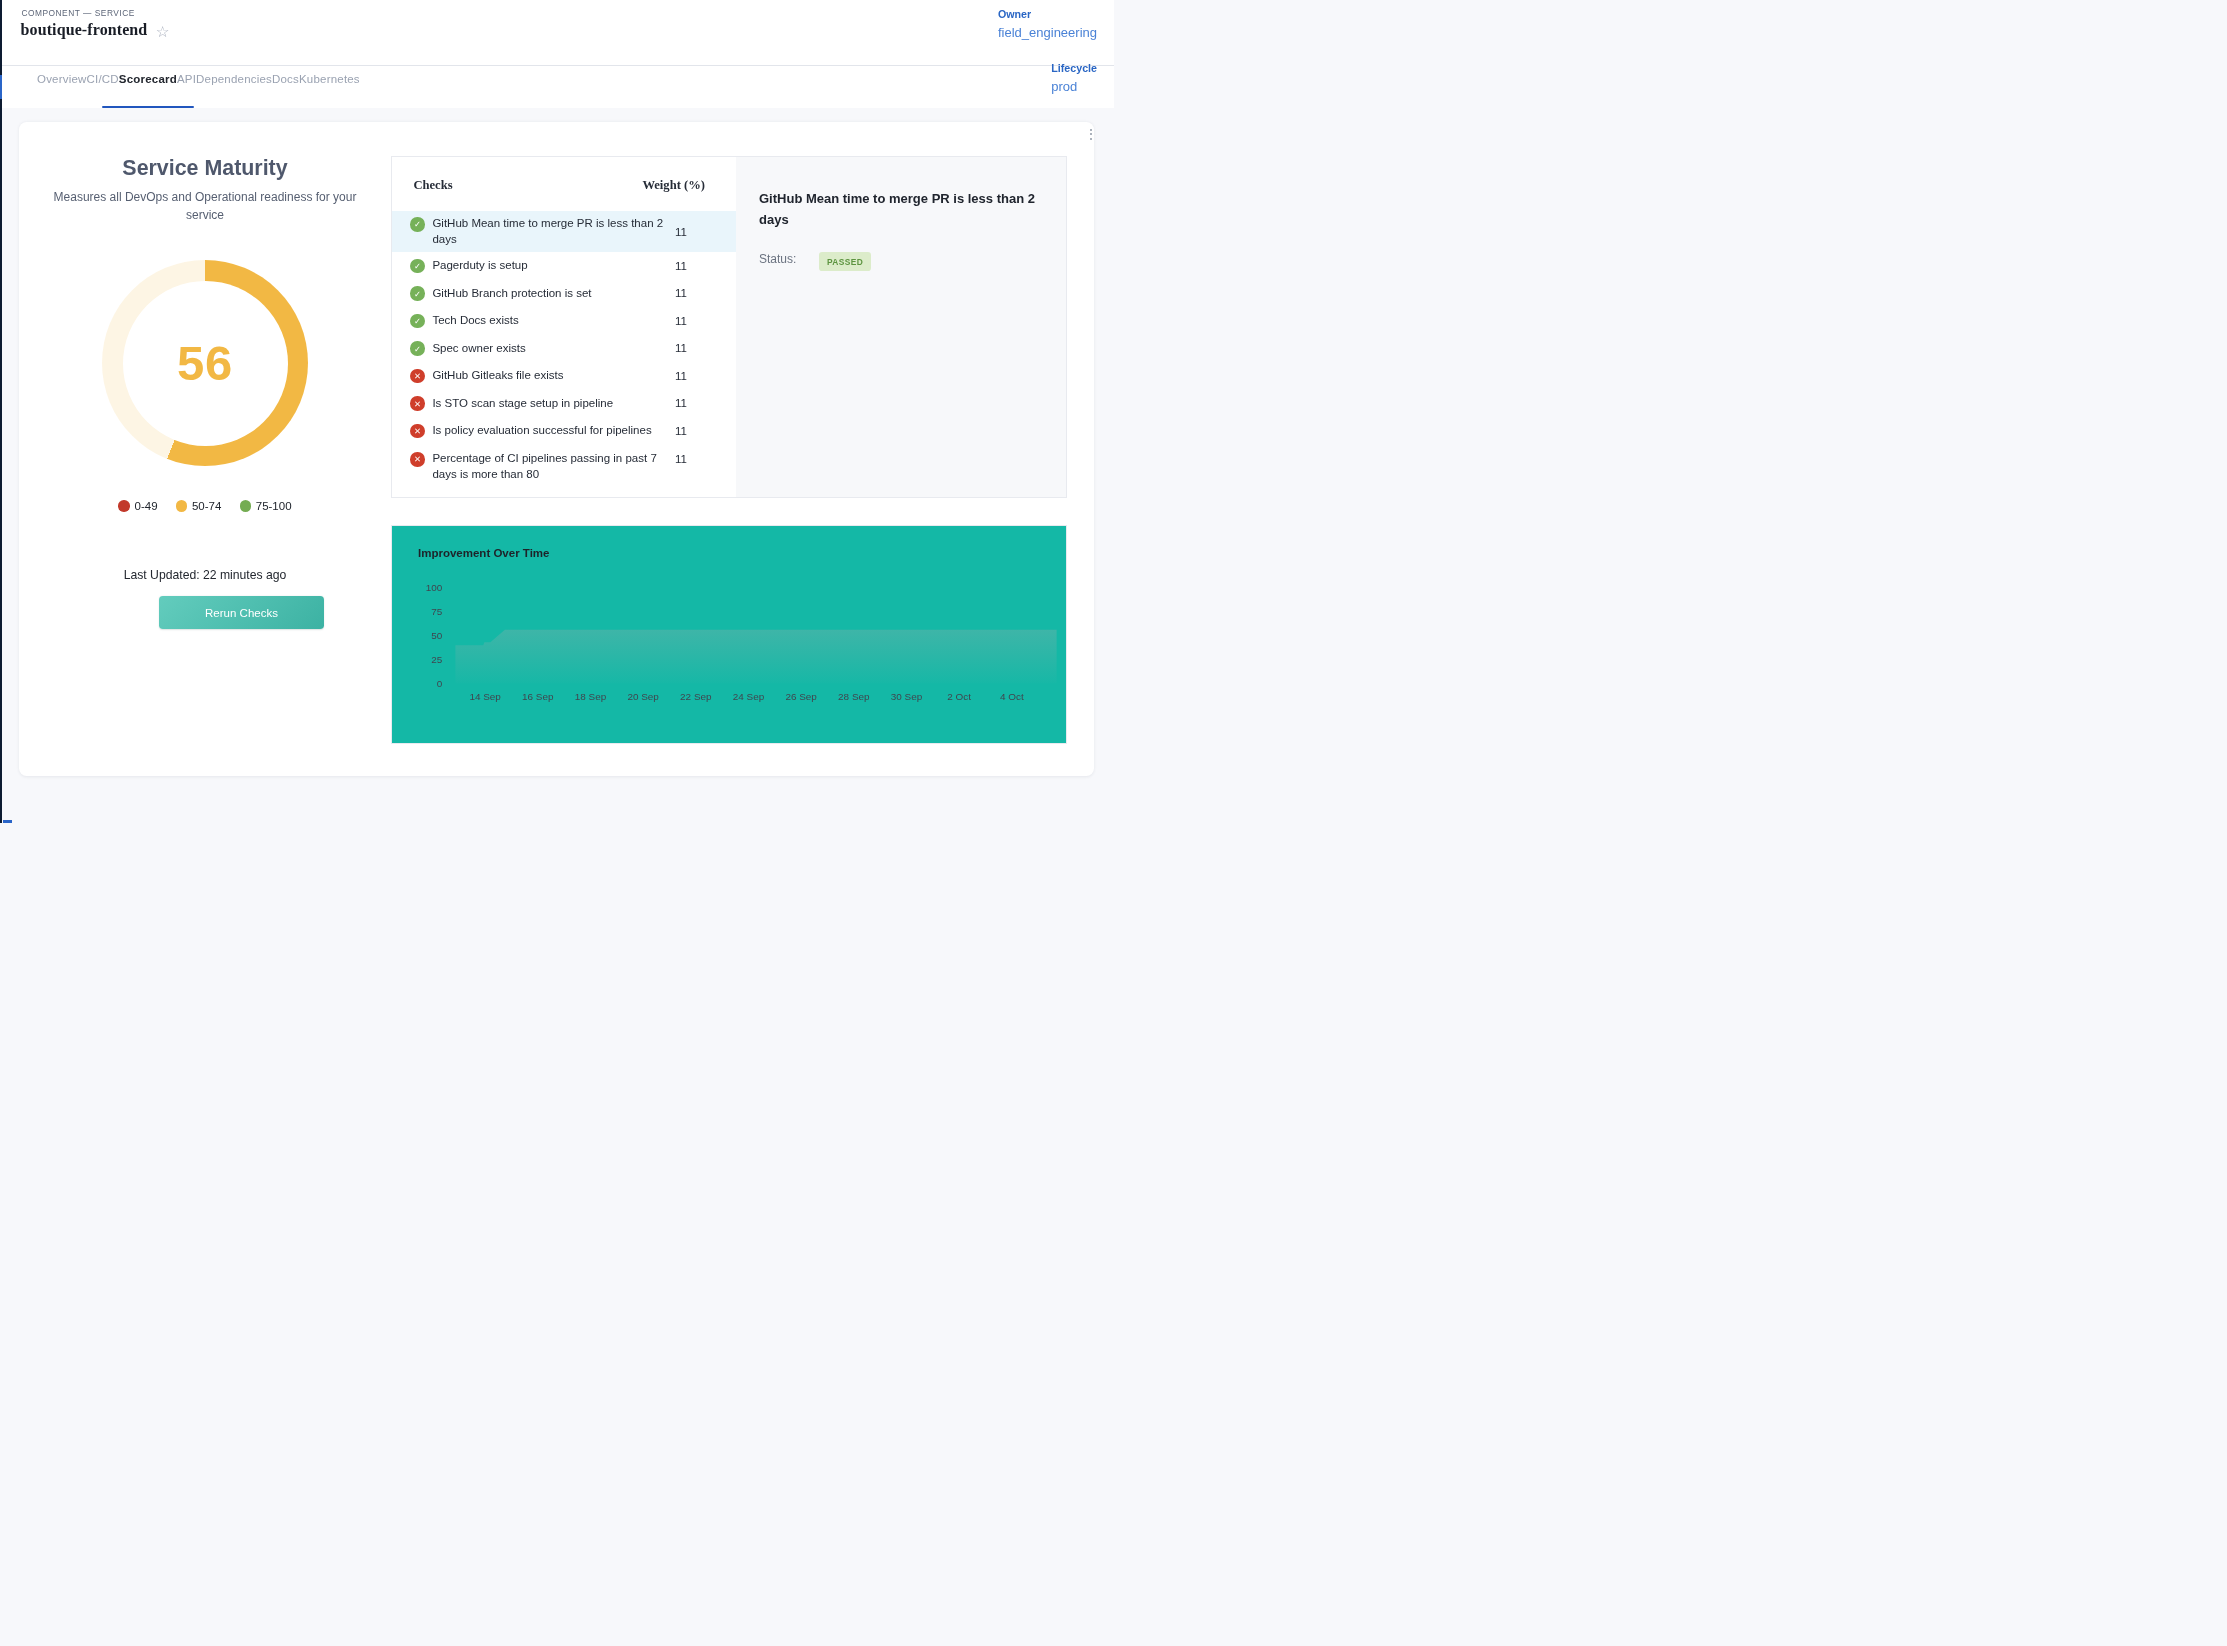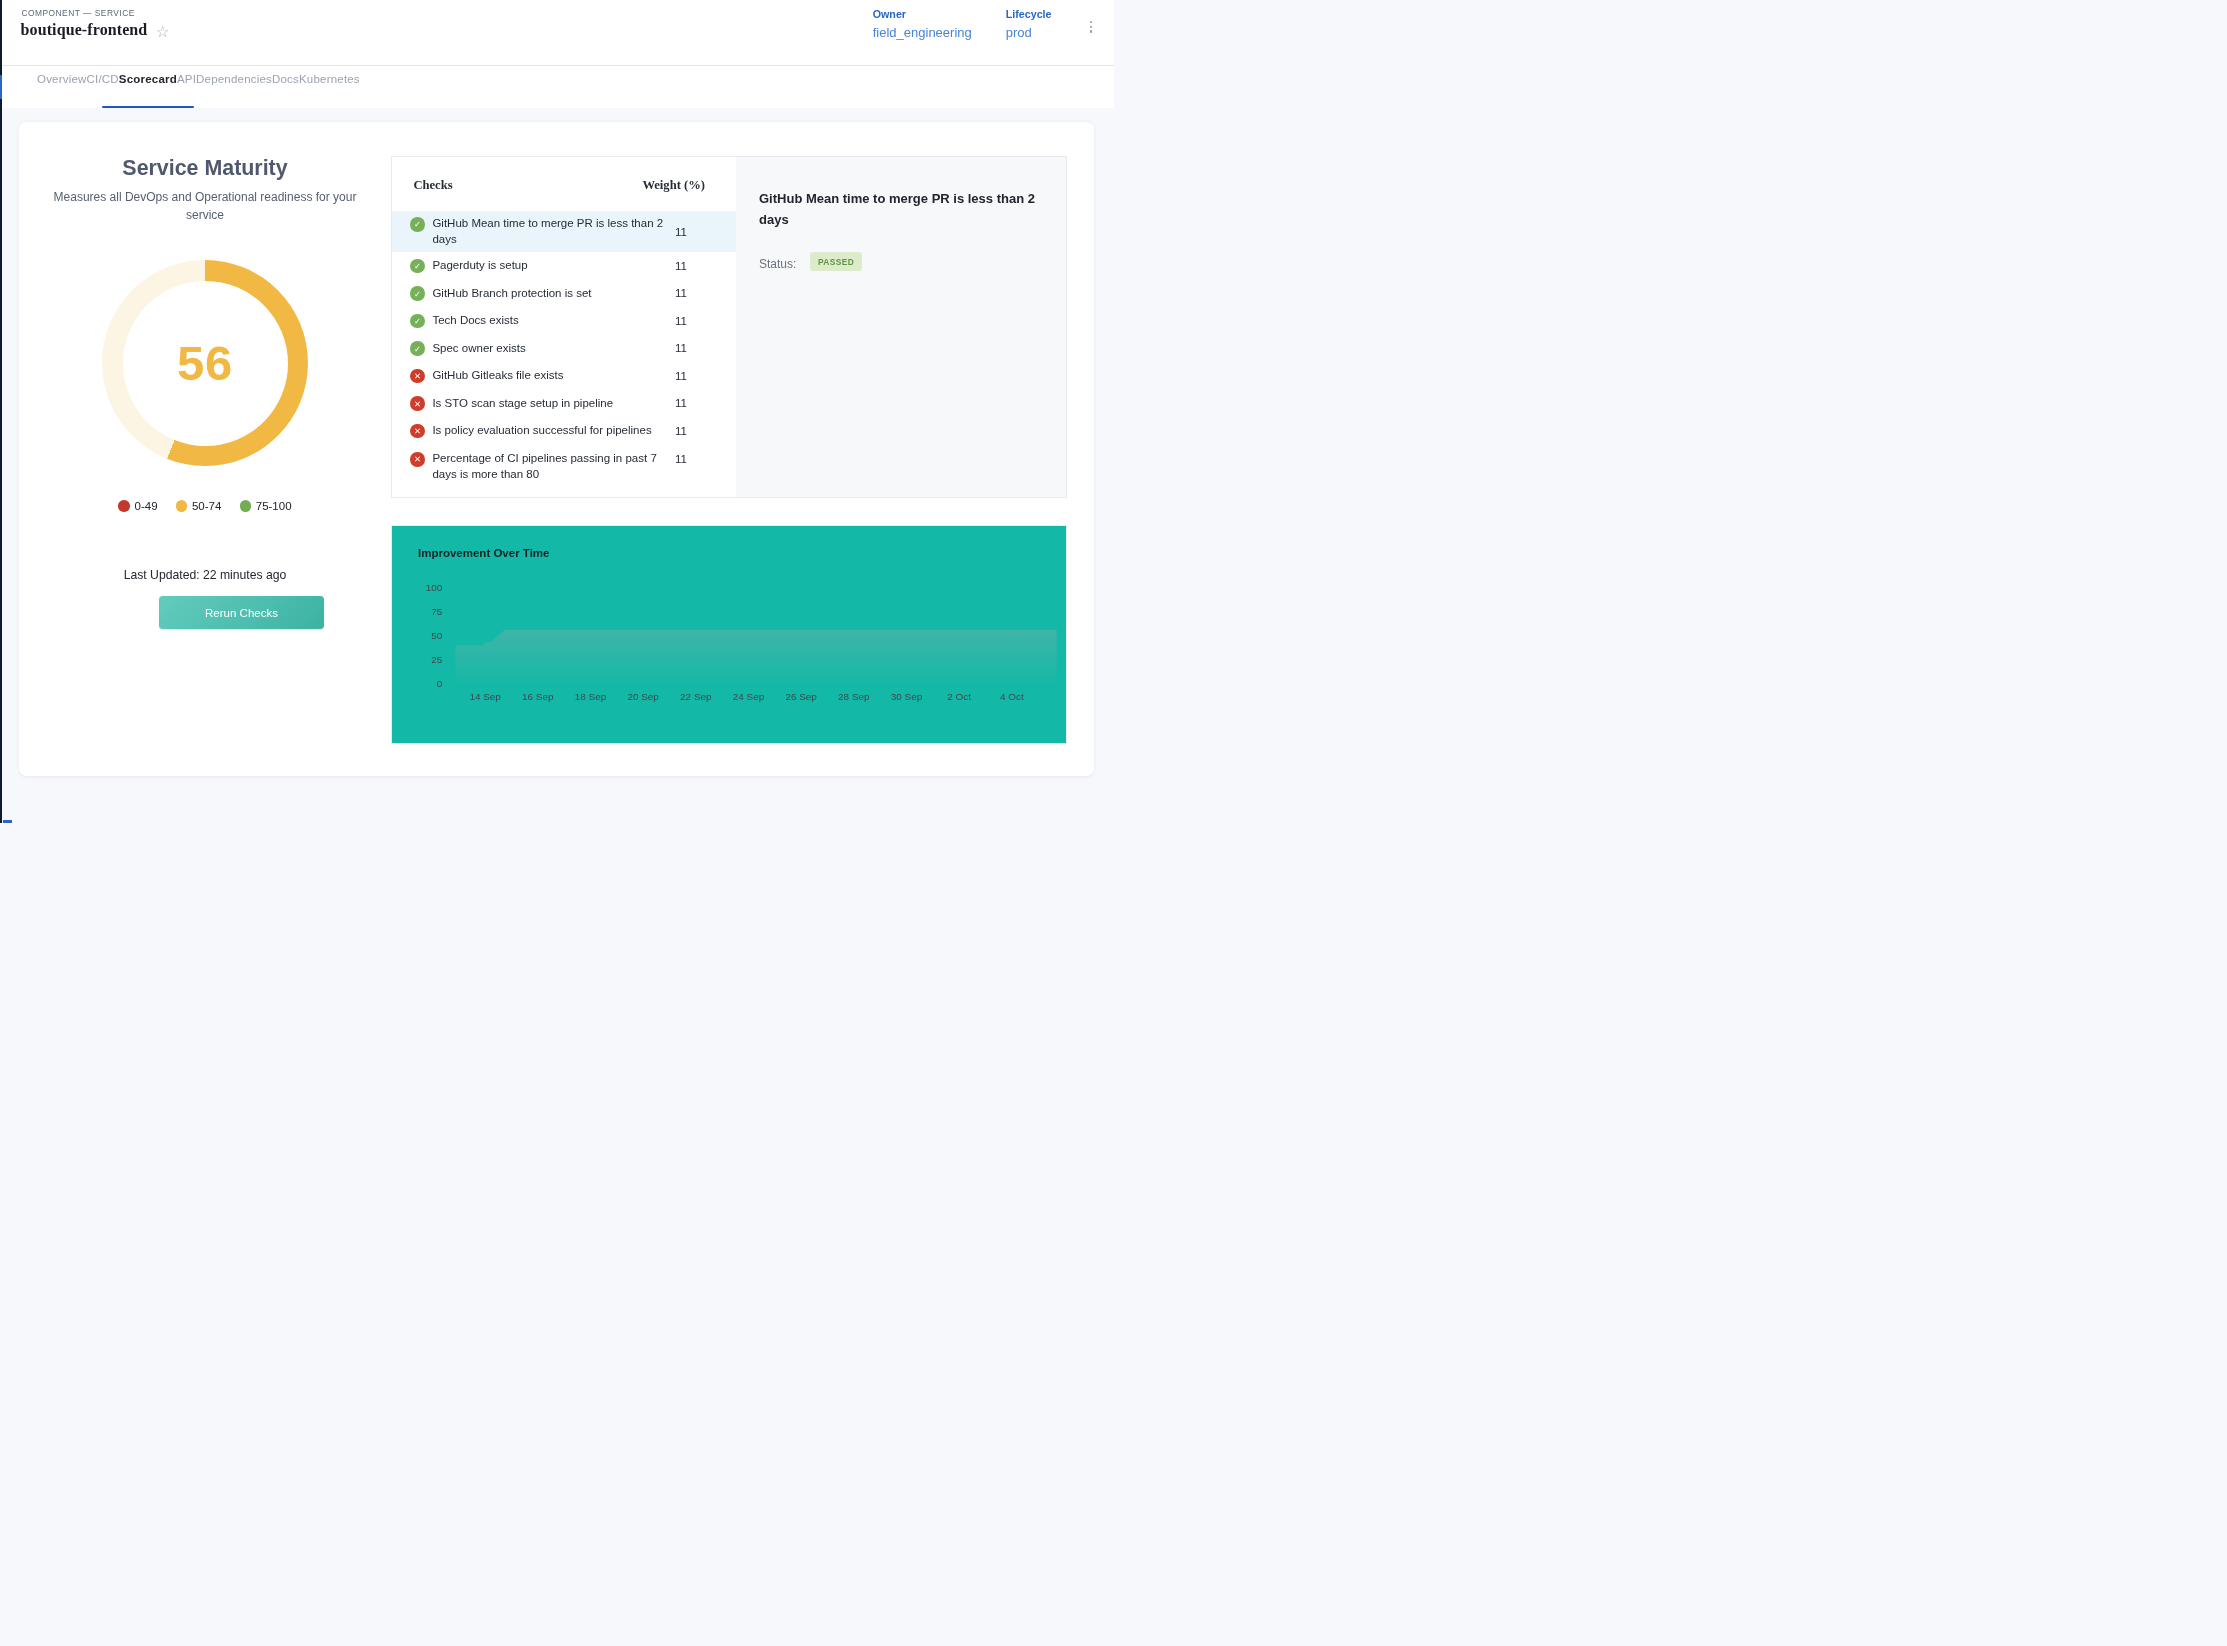--- a/index.html
+++ b/index.html
@@ -10,21 +10,21 @@
   .edge-strip { position:absolute; left:0; top:0; width:2.3px; height:100%; background:#0d1b31; z-index:40; }
   .edge-strip-active { position:absolute; left:0; top:75px; width:2.3px; height:24px; background:#2a65c8; z-index:41; }
   .edge-bottom-bar { position:absolute; left:3.1px; bottom:0; width:9.2px; height:3.1px; background:#2a65c8; z-index:41; }
 
   
   .topbar { position:absolute; left:0; top:0; width:100%; height:66px; background:#ffffff; border-bottom:0.8px solid #e2e5eb; z-index:10; }
   .eyebrow { position:absolute; left:21.4px; top:7.6px; font-size:8.4px; letter-spacing:0.5px; color:#5d6678; font-weight:500; }
   .title-row { position:absolute; left:20.6px; top:21.4px; display:flex; align-items:flex-end;font-family:Liberation Serif, serif; }
   .page-title { font-size:16px; font-weight:700; color:#191d26; letter-spacing:0.1px; }
   .star { font-size:15.3px; color:#a7aebc; margin-left:8.4px; cursor:pointer; line-height:1; }
-  .header-meta { position:absolute; right:17px; top:7.6px; display:flex; align-items:center; gap:34px; }
+  .header-meta { position:absolute; right:17px; top:7.6px; display:flex; align-items:flex-end; gap:22px;flex-direction:column; }
   .meta-label { font-size:10.7px; font-weight:700; color:#2a66c4; }
   .meta-value { font-size:13px; color:#4a82d6; margin-top:5.4px; }
   .kebab { display:flex; flex-direction:column; gap:2.3px; padding:6.1px 4.6px; margin-top:6.1px; cursor:pointer; }
   .kebab i { width:2.3px; height:2.3px; border-radius:50%; background:#8f98a6; display:block; }
 
   
   .tabs { position:absolute; left:0; top:50px; width:100%; height:58px; background:#ffffff; display:flex; align-items:center; padding-left:37px; z-index:9; }
   .tab { position:relative; height:100%; display:flex; align-items:center; font-size:11.5px; color:#9aa2b1; letter-spacing:0.2px; cursor:pointer; white-space:nowrap; }
   .tab.active { color:#23272f; font-weight:700; }
   .tab.active::after { content:""; position:absolute; left:-17px; right:-17px; bottom:0; height:2.3px; background:#2156be; border-radius:1.5px; }
@@ -55,21 +55,21 @@
   .check-row.tall { min-height:46px; align-items:start; padding-top:6.9px; }
   .check-main { display:flex; align-items:flex-start; gap:7.6px; padding-right:7.6px; }
   .check-icon { width:14.5px; height:14.5px; border-radius:50%; flex:none; display:flex; align-items:center; justify-content:center; color:#fff; font-size:8.4px; font-weight:700; margin-top:0.8px; }
   .check-name { font-size:11.5px; line-height:15.3px; color:#262c37; max-width:242px; }
   .check-weight { font-size:11.5px; color:#272d38; }
   .check-row:not(.selected):not(.tall) .check-main { align-items:center; }
 
   
   .detail { position:absolute; left:344px; top:0; right:0; bottom:0; background:#f7f8fa; padding:31px 20px 0 23px; }
   .detail-title { font-size:13px; font-weight:700; line-height:21.4px; color:#20252e; max-width:292px; }
-  .status-row { margin-top:21.4px; display:flex; align-items:flex-end; gap:14px; }
+  .status-row { margin-top:21.4px; display:flex; align-items:flex-start; gap:23px; }
   .status-label { font-size:12px; color:#6b7380; }
   .status-badge { background:#dcecca; color:#5d9440; font-size:8.4px; font-weight:700; letter-spacing:0.4px; padding:4.6px 7.6px; border-radius:3.1px; }
 
   
   .chart-panel { position:absolute; left:372px; top:403px; width:676px; height:219px; background:#14b8a6; border:0.8px solid #e8eaef; }
   .chart-title { position:absolute; left:26px; top:21.4px; font-size:11.5px; font-weight:700; color:#1e2329; }
   .chart-svg { position:absolute; left:6.1px; top:47px; }
   .chart-svg text { font-size:13px; fill:#40464f; }
 </style>
 </head>

